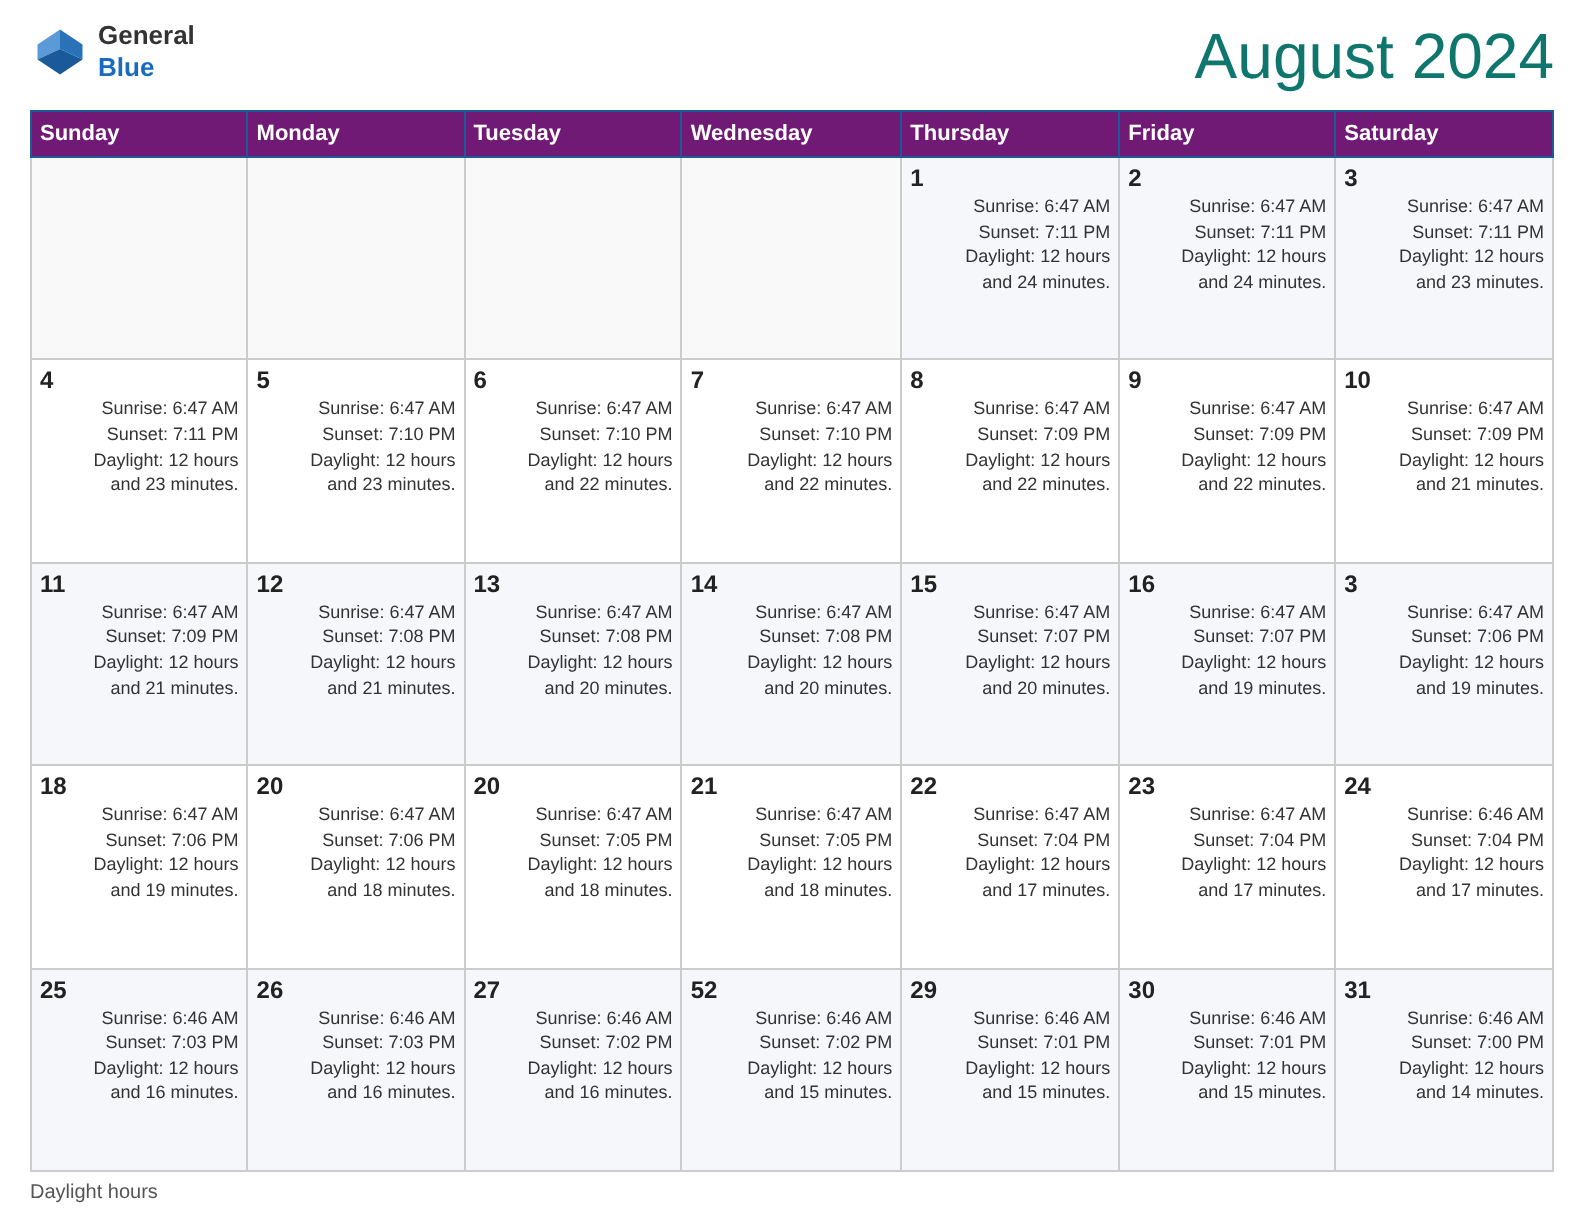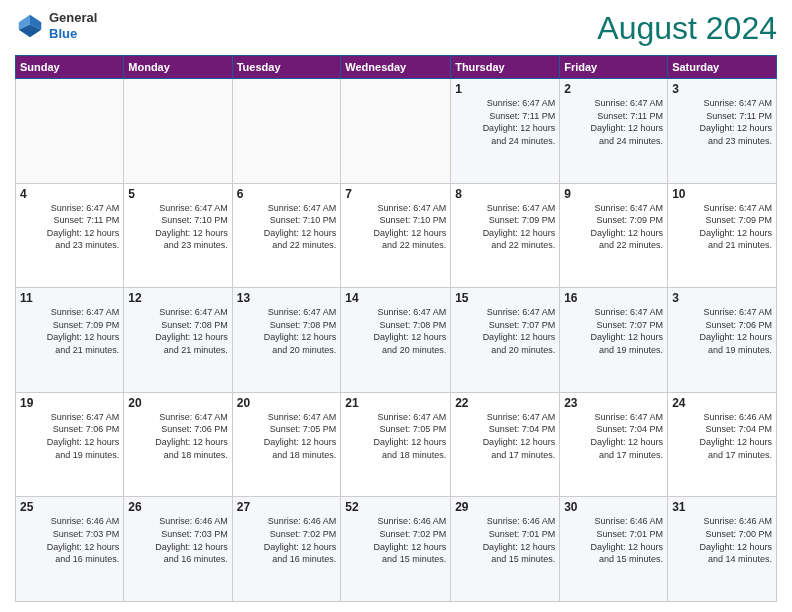--- a/index.html
+++ b/index.html
@@ -210,21 +210,21 @@
             <span class="day-number">16</span>
             <div class="day-info">Sunrise: 6:47 AM<br>Sunset: 7:07 PM<br>Daylight: 12 hours<br>and 19 minutes.</div>
           </td>
           <td>
             <span class="day-number">3</span>
             <div class="day-info">Sunrise: 6:47 AM<br>Sunset: 7:06 PM<br>Daylight: 12 hours<br>and 19 minutes.</div>
           </td>
         </tr>
         <tr>
           <td>
-            <span class="day-number">19</span>
+            <span class="day-number">18</span>
             <div class="day-info">Sunrise: 6:47 AM<br>Sunset: 7:06 PM<br>Daylight: 12 hours<br>and 19 minutes.</div>
           </td>
           <td>
             <span class="day-number">20</span>
             <div class="day-info">Sunrise: 6:47 AM<br>Sunset: 7:06 PM<br>Daylight: 12 hours<br>and 18 minutes.</div>
           </td>
           <td>
             <span class="day-number">20</span>
             <div class="day-info">Sunrise: 6:47 AM<br>Sunset: 7:05 PM<br>Daylight: 12 hours<br>and 18 minutes.</div>
           </td>
@@ -271,13 +271,16 @@
             <div class="day-info">Sunrise: 6:46 AM<br>Sunset: 7:01 PM<br>Daylight: 12 hours<br>and 15 minutes.</div>
           </td>
           <td>
             <span class="day-number">31</span>
             <div class="day-info">Sunrise: 6:46 AM<br>Sunset: 7:00 PM<br>Daylight: 12 hours<br>and 14 minutes.</div>
           </td>
         </tr>
       </tbody>
   </table>
 
+  <div class="footer-note">
+    <span>Daylight hours</span>
+  </div>
 </div>
 
 </body></html>

